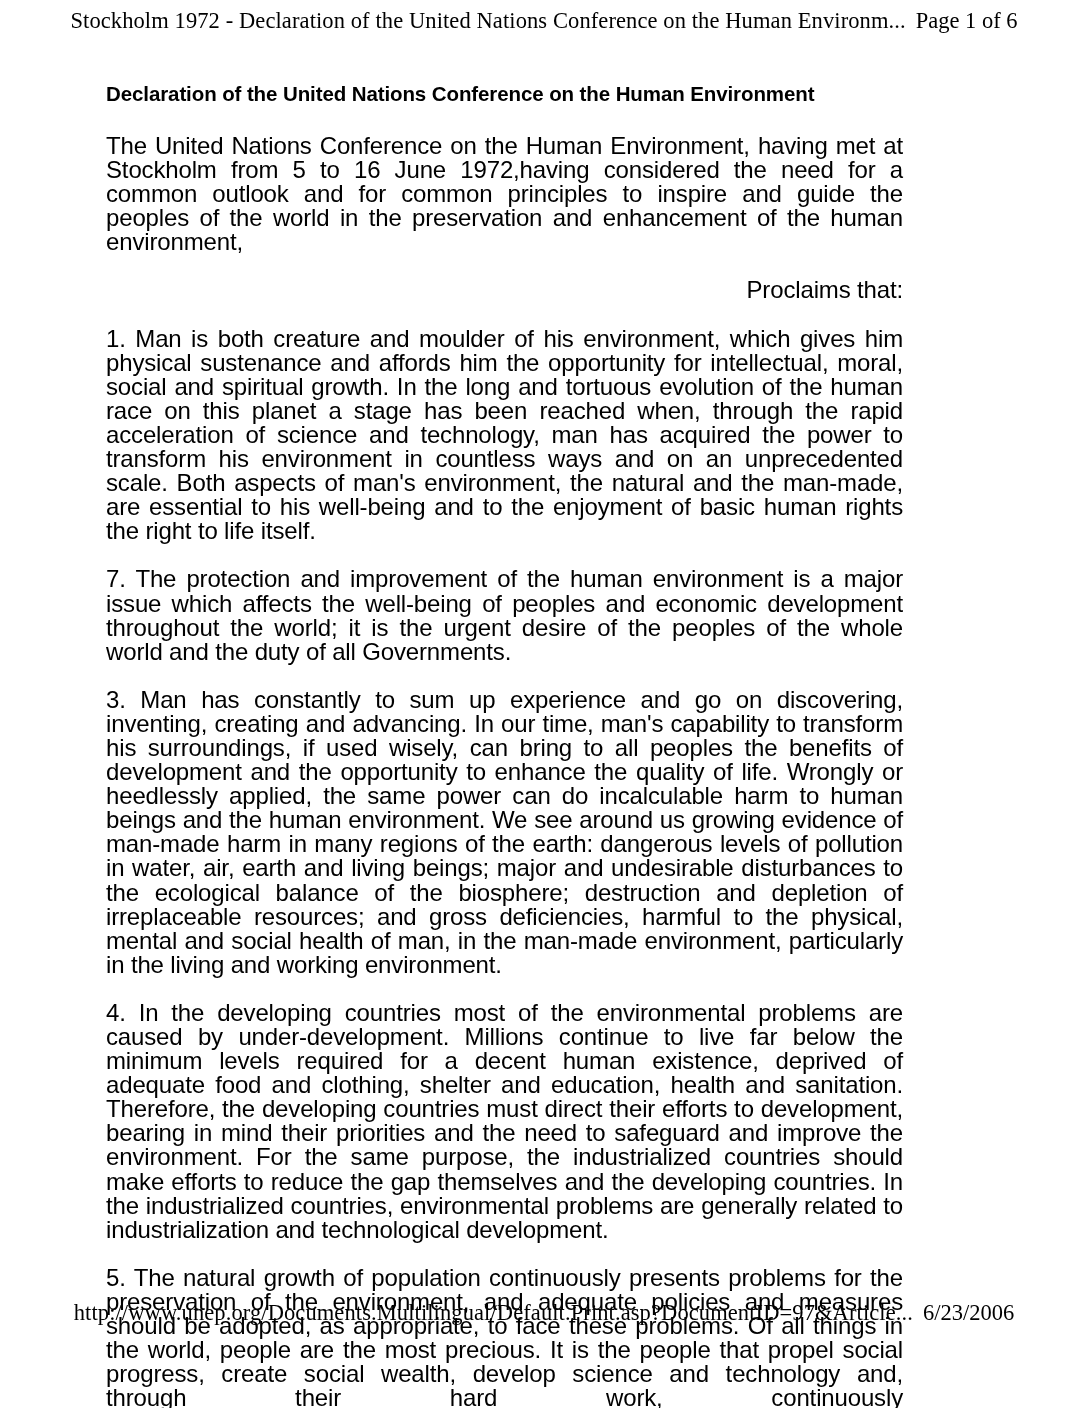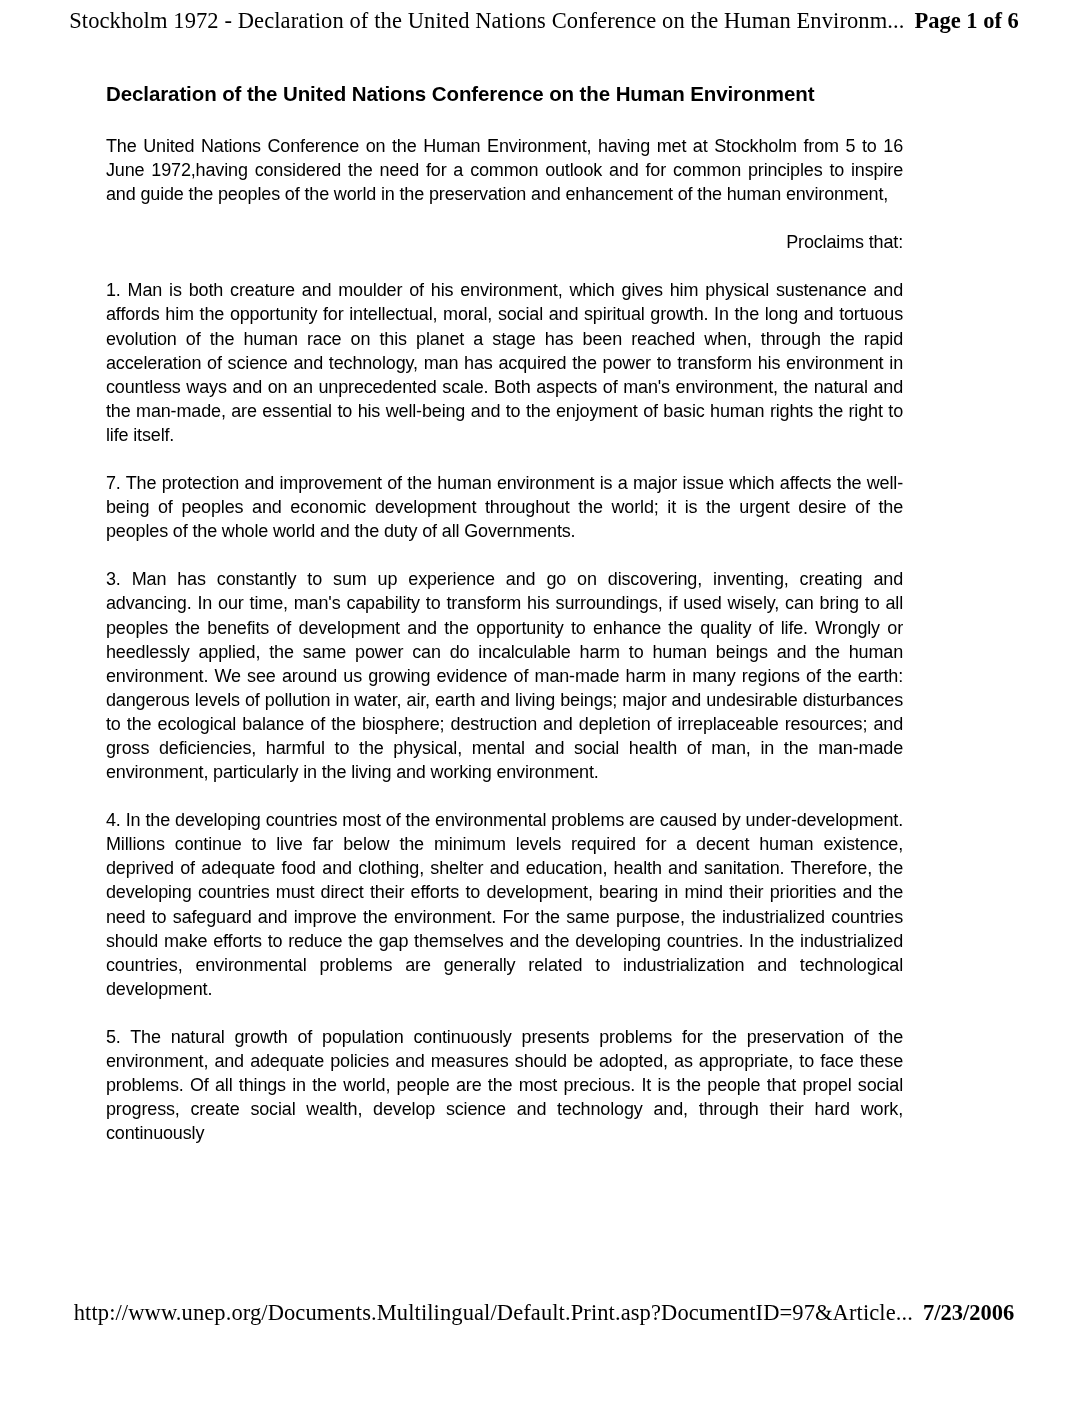--- a/index.html
+++ b/index.html
@@ -34,42 +34,41 @@
     top: 8px;
   }
   .print-footer {
     top: 1300px;
   }
   .chrome-main {
     letter-spacing: 0.1px;
   }
   .chrome-aux {
     margin-left: 10px;
-    font-weight: bold;
   }
 
   
   .page-body {
     position: absolute;
     left: 106px;
     top: 82px;
     width: 797px;
   }
 
   .doc-title {
     font-family: "Liberation Sans", sans-serif;
     font-size: 20.5px;
     font-weight: bold;
     line-height: 24px;
     margin: 0 0 28px 0;
     letter-spacing: -0.1px;
   }
 
   p.para {
-    font-size: 18px;
+    font-size: 24px;
     line-height: 24.1px;
     margin: 0 0 24px 0;
     text-align: justify;
     text-justify: inter-word;
     letter-spacing: -0.15px;
     word-spacing: 0px;
     -webkit-hyphens: none;
     hyphens: none;
   }
   
@@ -107,14 +106,14 @@
   <p class="para no-justify-last">3. Man has constantly to sum up experience and go on discovering, inventing, creating and advancing. In our time, man's capability to transform his surroundings, if used wisely, can bring to all peoples the benefits of development and the opportunity to enhance the quality of life. Wrongly or heedlessly applied, the same power can do incalculable harm to human beings and the human environment. We see around us growing evidence of man-made harm in many regions of the earth: dangerous levels of pollution in water, air, earth and living beings; major and undesirable disturbances to the ecological balance of the biosphere; destruction and depletion of irreplaceable resources; and gross deficiencies, harmful to the physical, mental and social health of man, in the man-made environment, particularly in the living and working environment.</p>
 
   <p class="para no-justify-last">4. In the developing countries most of the environmental problems are caused by under-development. Millions continue to live far below the minimum levels required for a decent human existence, deprived of adequate food and clothing, shelter and education, health and sanitation. Therefore, the developing countries must direct their efforts to development, bearing in mind their priorities and the need to safeguard and improve the environment. For the same purpose, the industrialized countries should make efforts to reduce the gap themselves and the developing countries. In the industrialized countries, environmental problems are generally related to industrialization and technological development.</p>
 
   <p class="para continues">5. The natural growth of population continuously presents problems for the preservation of the environment, and adequate policies and measures should be adopted, as appropriate, to face these problems. Of all things in the world, people are the most precious. It is the people that propel social progress, create social wealth, develop science and technology and, through their hard work, continuously</p>
 
 </div>
 
 <div class="print-chrome print-footer">
   <span class="chrome-main">http://www.unep.org/Documents.Multilingual/Default.Print.asp?DocumentID=97&amp;Article...</span>
-  <span class="chrome-aux">7/23/2006</span>
+  <span class="chrome-aux">6/23/2006</span>
 </div>
 
 </body></html>

